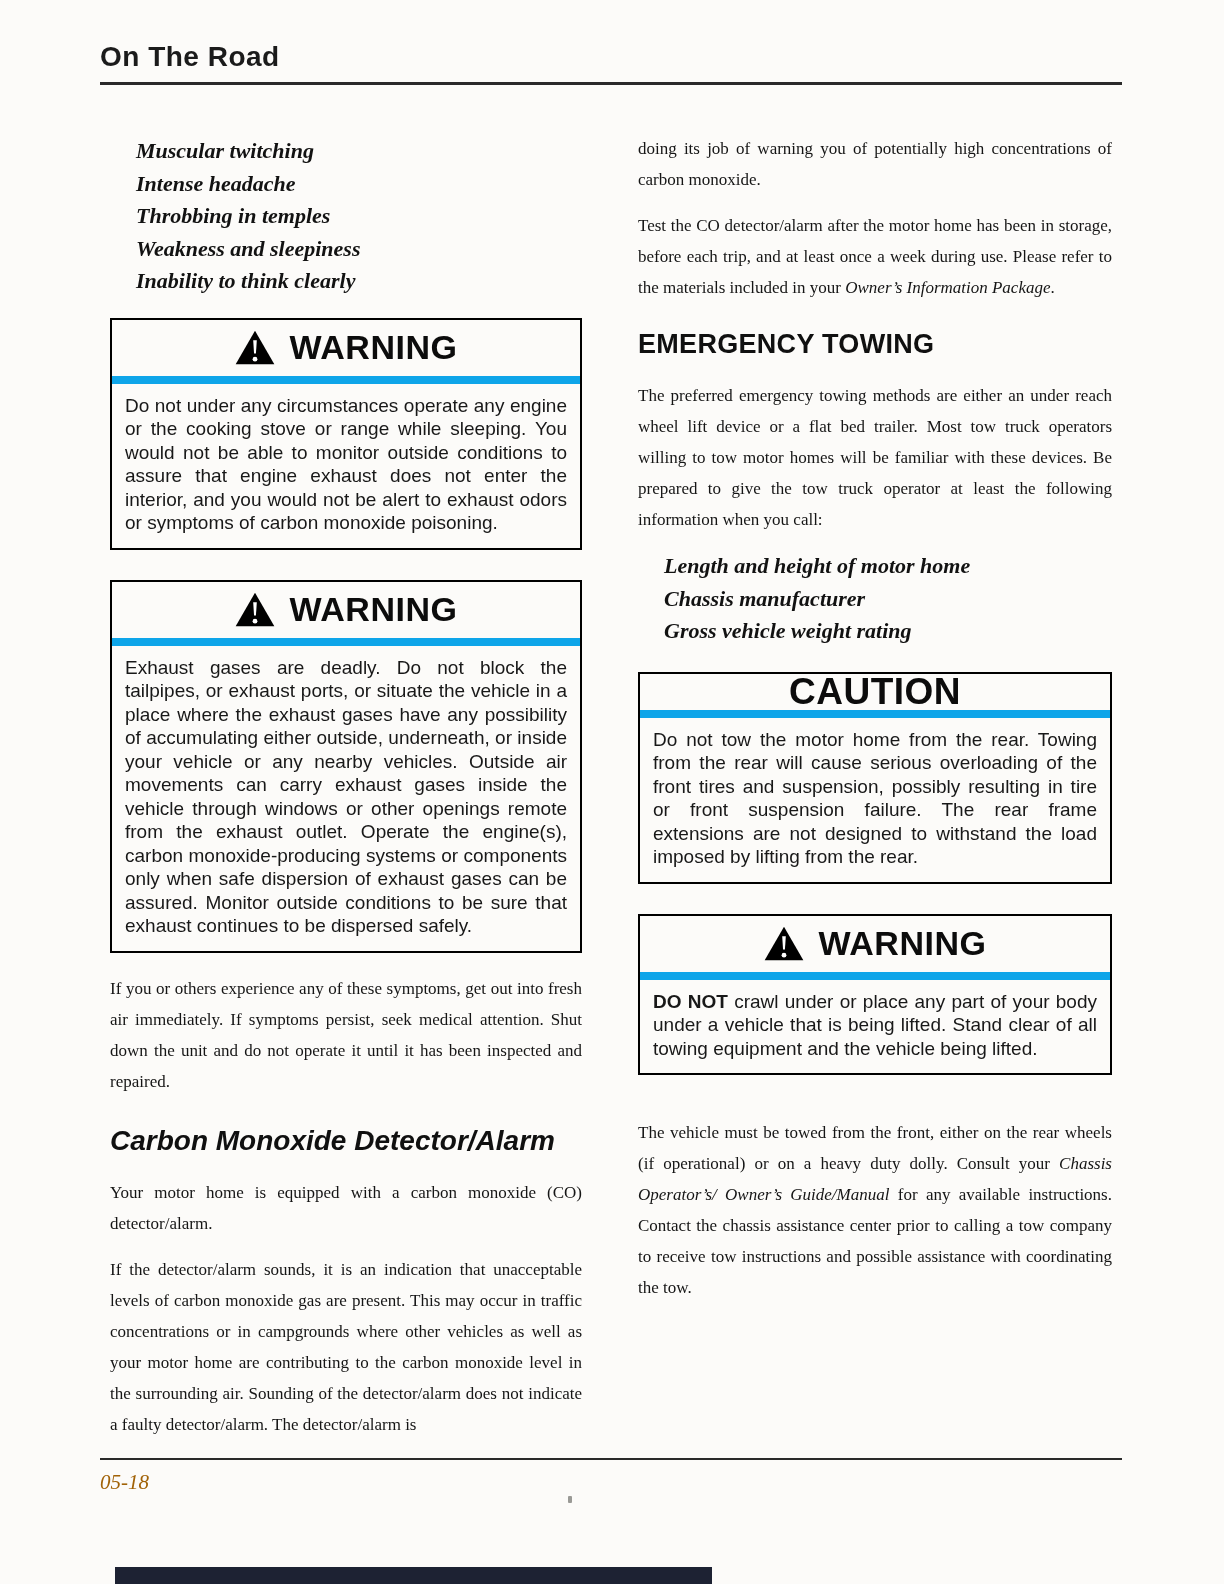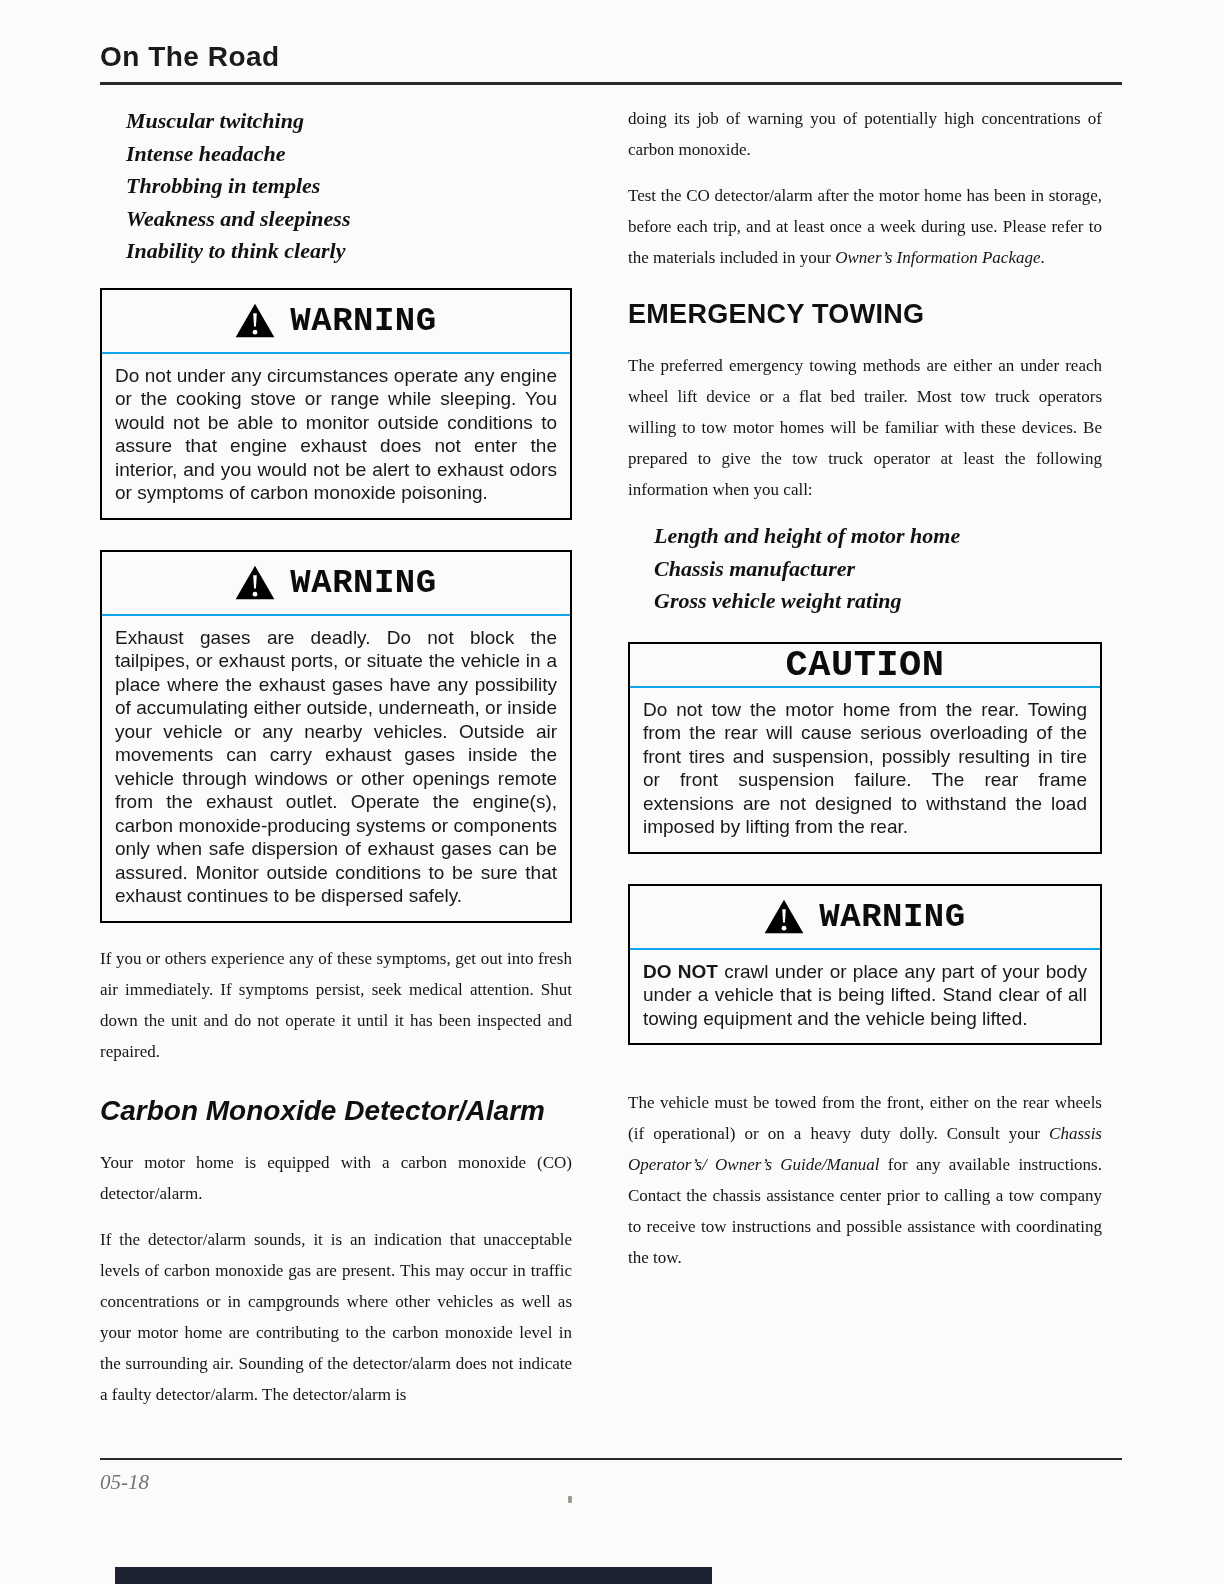--- a/index.html
+++ b/index.html
@@ -25,21 +25,21 @@
     font-weight: bold;
     font-size: 28px;
     letter-spacing: 0.5px;
     color: #1b1b1b;
   }
   .header-rule {
     border: none;
     border-top: 3px solid #2a2a2a;
     margin-top: 9px;
   }
-  .columns { display: flex; gap: 56px; margin-top: 18px; }
+  .columns { display: flex; gap: 56px; margin-top: 48px; justify-content: center; }
   .col-left { width: 472px; }
   .col-right { width: 474px; }
 
   p.body {
     font-size: 17px;
     line-height: 31px;
     text-align: justify;
     margin-bottom: 15px;
     color: #151515;
   }
@@ -52,27 +52,27 @@
     font-size: 22px;
     line-height: 32.5px;
     color: #121212;
   }
 
   .alertbox {
     border: 2px solid #000;
     background: #fcfbf9;
   }
   .alert-header {
-    border-bottom: 2px solid #0ea5e9;
+    border-bottom: 8px solid #0ea5e9;
     height: 64px;
     display: flex;
     align-items: center;
     justify-content: center;
     gap: 15px;
-    font-family: Liberation Mono, monospace;
+    font-family: Liberation Sans, sans-serif;
     font-weight: bold;
     font-size: 34px;
     letter-spacing: 0.5px;
     color: #0c0c0c;
   }
   .alert-body {
     padding: 10px 13px 13px 13px;
     font-family: "Liberation Sans", sans-serif;
     font-size: 19px;
     line-height: 23.5px;
@@ -100,21 +100,21 @@
     top: 1458px;
     border: none;
     border-top: 2.5px solid #2a2a2a;
   }
   .footer-page-number {
     position: absolute;
     left: 100px;
     top: 1470px;
     font-style: italic;
     font-size: 21px;
-    color: #737373;
+    color: #a16207;
   }
   .bottom-scan-bar {
     position: absolute;
     left: 115px;
     top: 1567px;
     width: 597px;
     height: 17px;
     background: #1d2233;
   }
   .scan-speck {

